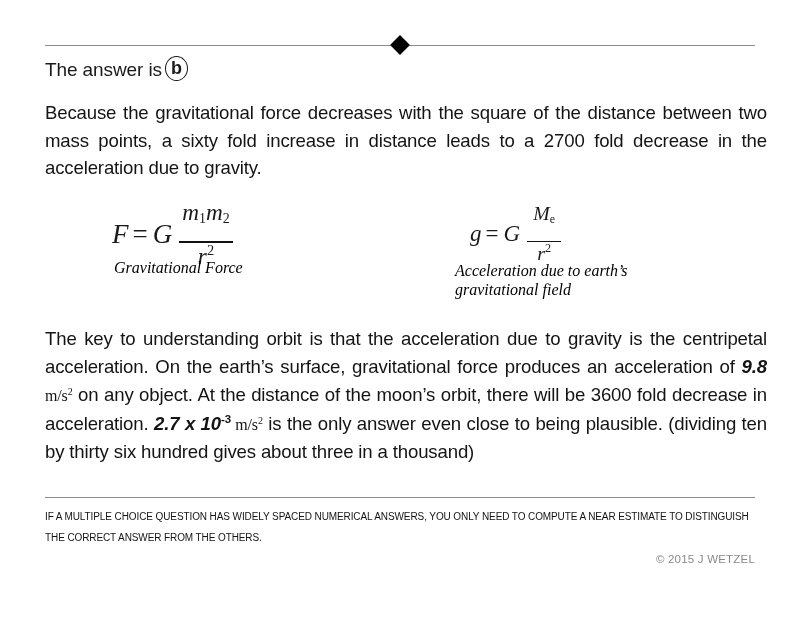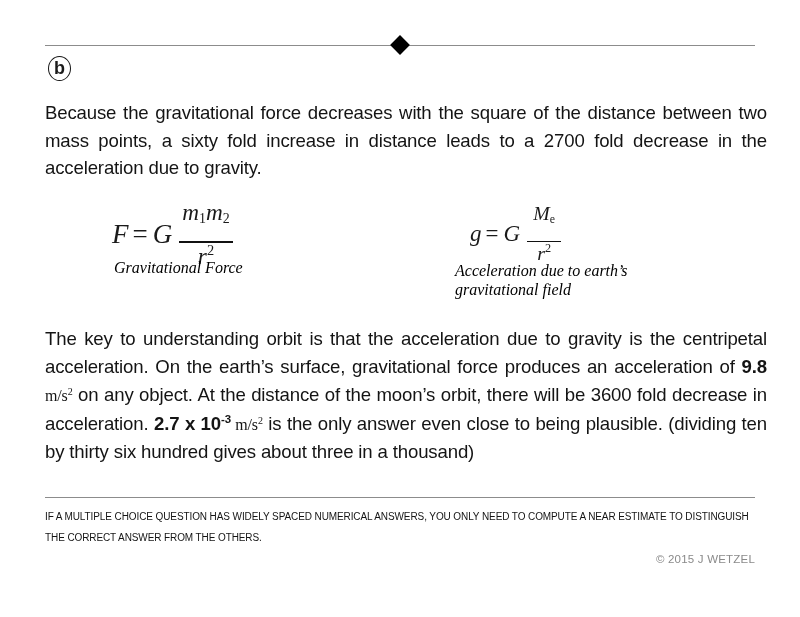--- a/index.html
+++ b/index.html
@@ -116,21 +116,21 @@
     font-size: 10px;
     vertical-align: super;
     line-height: 0;
   }
   .sup-small {
     font-size: 11.5px;
     vertical-align: super;
     line-height: 0;
     font-weight: bold;
   }
-  .b-num { font-weight: bold; }
+  .b-num { font-weight: bold; font-style: italic; }
 
   
   .eq-block {
     position: absolute;
     font-family: "Liberation Serif", serif;
   }
   .eq-left  { left: 112px; top: 200px; }
   .eq-right { left: 470px; top: 203px; }
 
   .equation {
@@ -229,21 +229,21 @@
 <body>
 
 <div class="page">
 
   <div class="top-ornament">
     <div class="rule"></div>
     <div class="diamond"></div>
   </div>
 
   <div class="answer-line">
-    <span class="circled">
+    <span class="answer-text">The answer is</span><span class="circled">
       <span class="ellipse"></span>
       <span class="glyph">b</span>
     </span>
   </div>
 
   <div class="para p1">Because the gravitational force decreases with the square of the distance between two mass points, a sixty fold increase in distance leads to a 2700 fold decrease in the acceleration due to gravity.</div>
 
   <div class="eq-block eq-left">
     <div class="equation">
       <span class="eq-sym">F</span>

